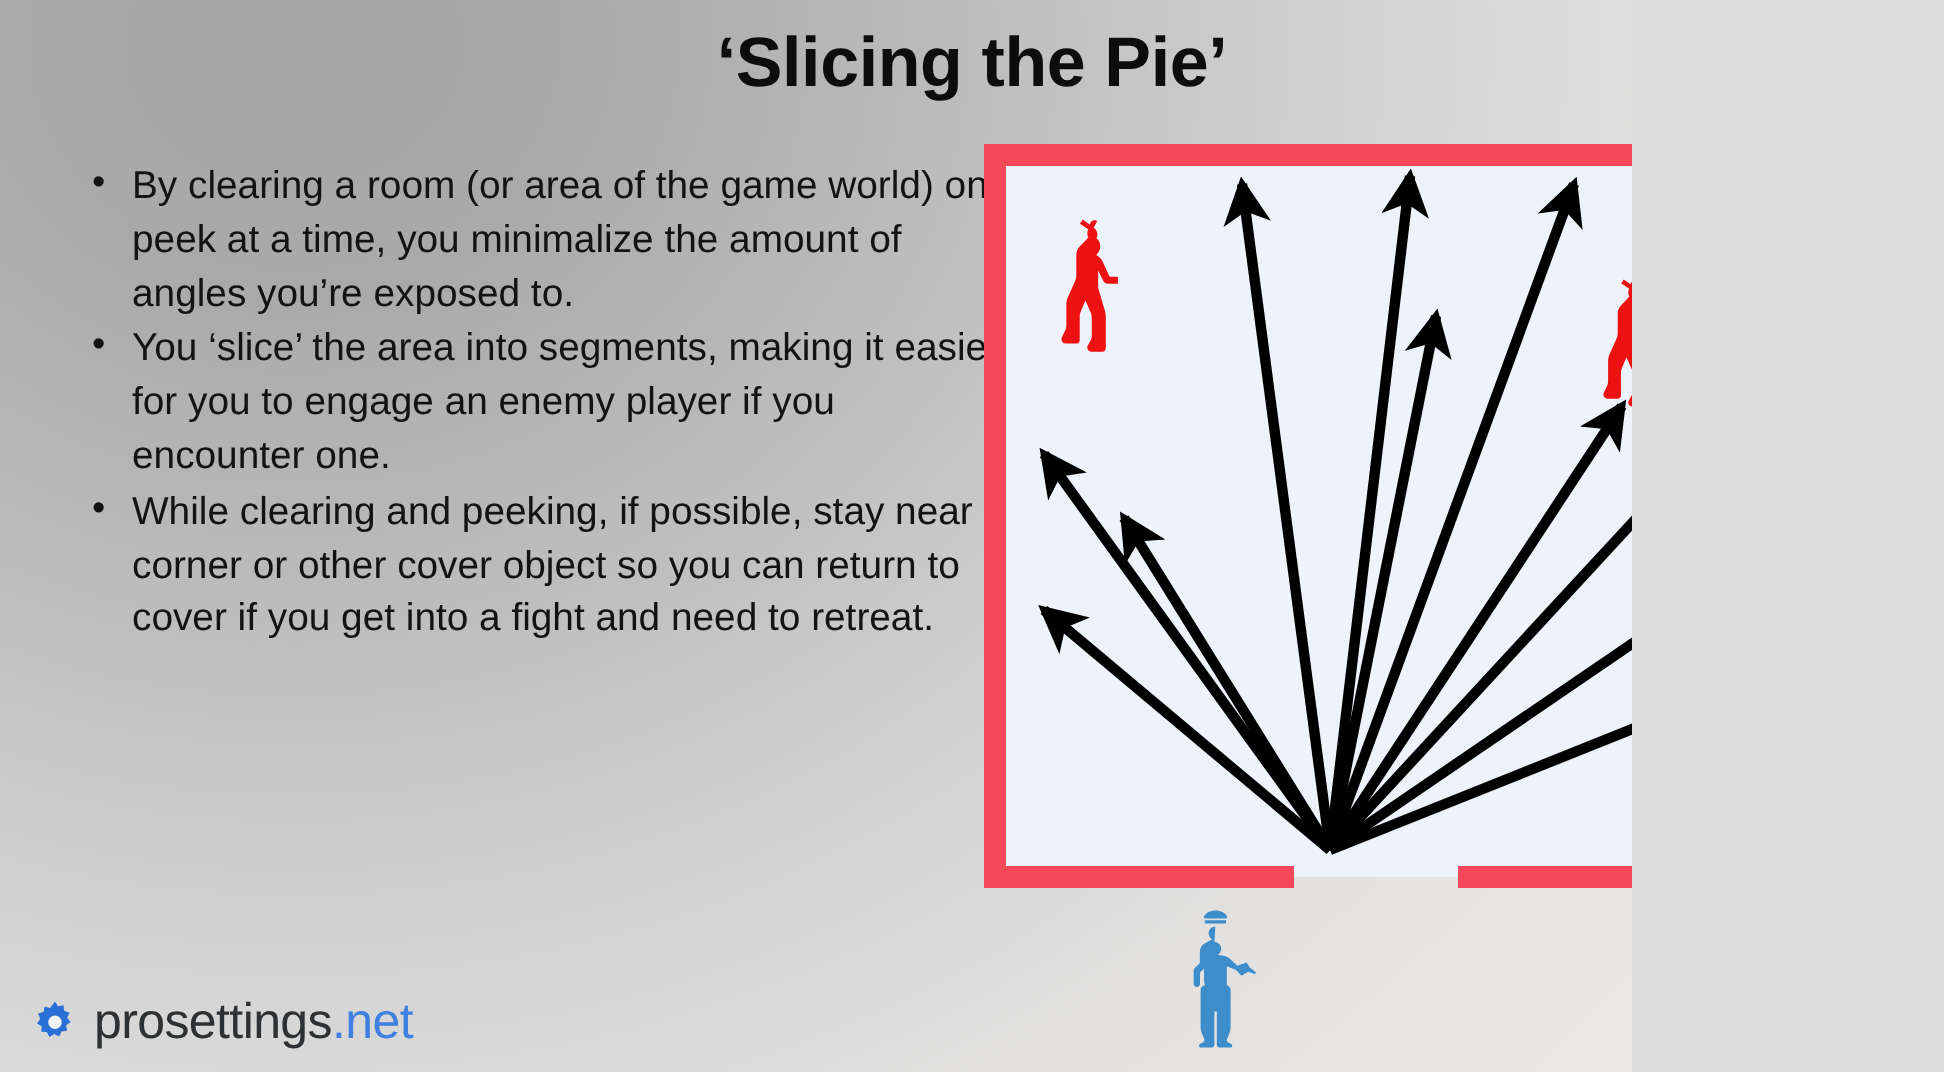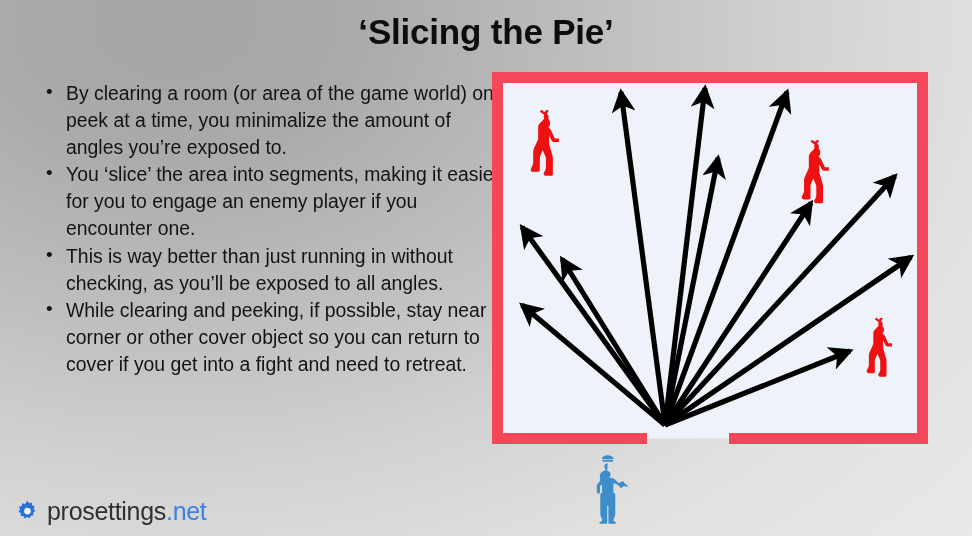--- a/index.html
+++ b/index.html
@@ -8,21 +8,21 @@
   }
   body {
     width: 972px;
     height: 536px;
     overflow: hidden;
     font-family: "Liberation Sans", sans-serif;
     background: #dcdcdc;
   }
   #slide {
     position: relative;
-    width: 972px;
+    width: 816px;
     height: 536px;
     overflow: hidden;
     background:
       radial-gradient(115% 150% at 18% 4%, #a5a5a5 0%, #aaaaaa 16%, #bdbdbd 36%, #d2d2d2 56%, #e2e1e0 74%, #eceae8 100%);
   }
   
   #title {
     position: absolute;
     top: 12px;
     left: 0;
@@ -96,21 +96,20 @@
 </head>
 <body>
 
 <div id="slide">
 
   <div id="title">‘Slicing the Pie’</div>
 
   <ul id="bullets">
     <li>By clearing a room (or area of the game world) one peek at a time, you minimalize the amount of angles you’re exposed to.</li>
     <li>You ‘slice’ the area into segments, making it easier for you to engage an enemy player if you encounter one.</li>
-    <li>This is way better than just running in without checking, as you’ll be exposed to all angles.</li>
     <li>While clearing and peeking, if possible, stay near a corner or other cover object so you can return to cover if you get into a fight and need to retreat.</li>
   </ul>
 
   <div id="logo">
     <svg class="gear" viewBox="0 0 24 24" aria-hidden="true">
       <path fill="#2a6fd6" d="M12 0.8l1.5 2.5 2.9-0.6 0.4 2.9 2.8 1-1.3 2.7 1.9 2.2-2.4 1.7 0.5 2.9-2.9 0.3-1.2 2.7-2.6-1.4-2.5 1.6-1.4-2.6-2.9-0.1 0.3-2.9-2.5-1.5 1.7-2.4-1.2-2.7 2.9-0.8 0.6-2.9 2.8 0.8z"></path>
       <circle cx="12" cy="11.6" r="3.5" fill="#f2f2f2"></circle>
     </svg>
     <span class="wordmark"><span class="w1">prosettings</span><span class="w2">.net</span></span>
   </div>

